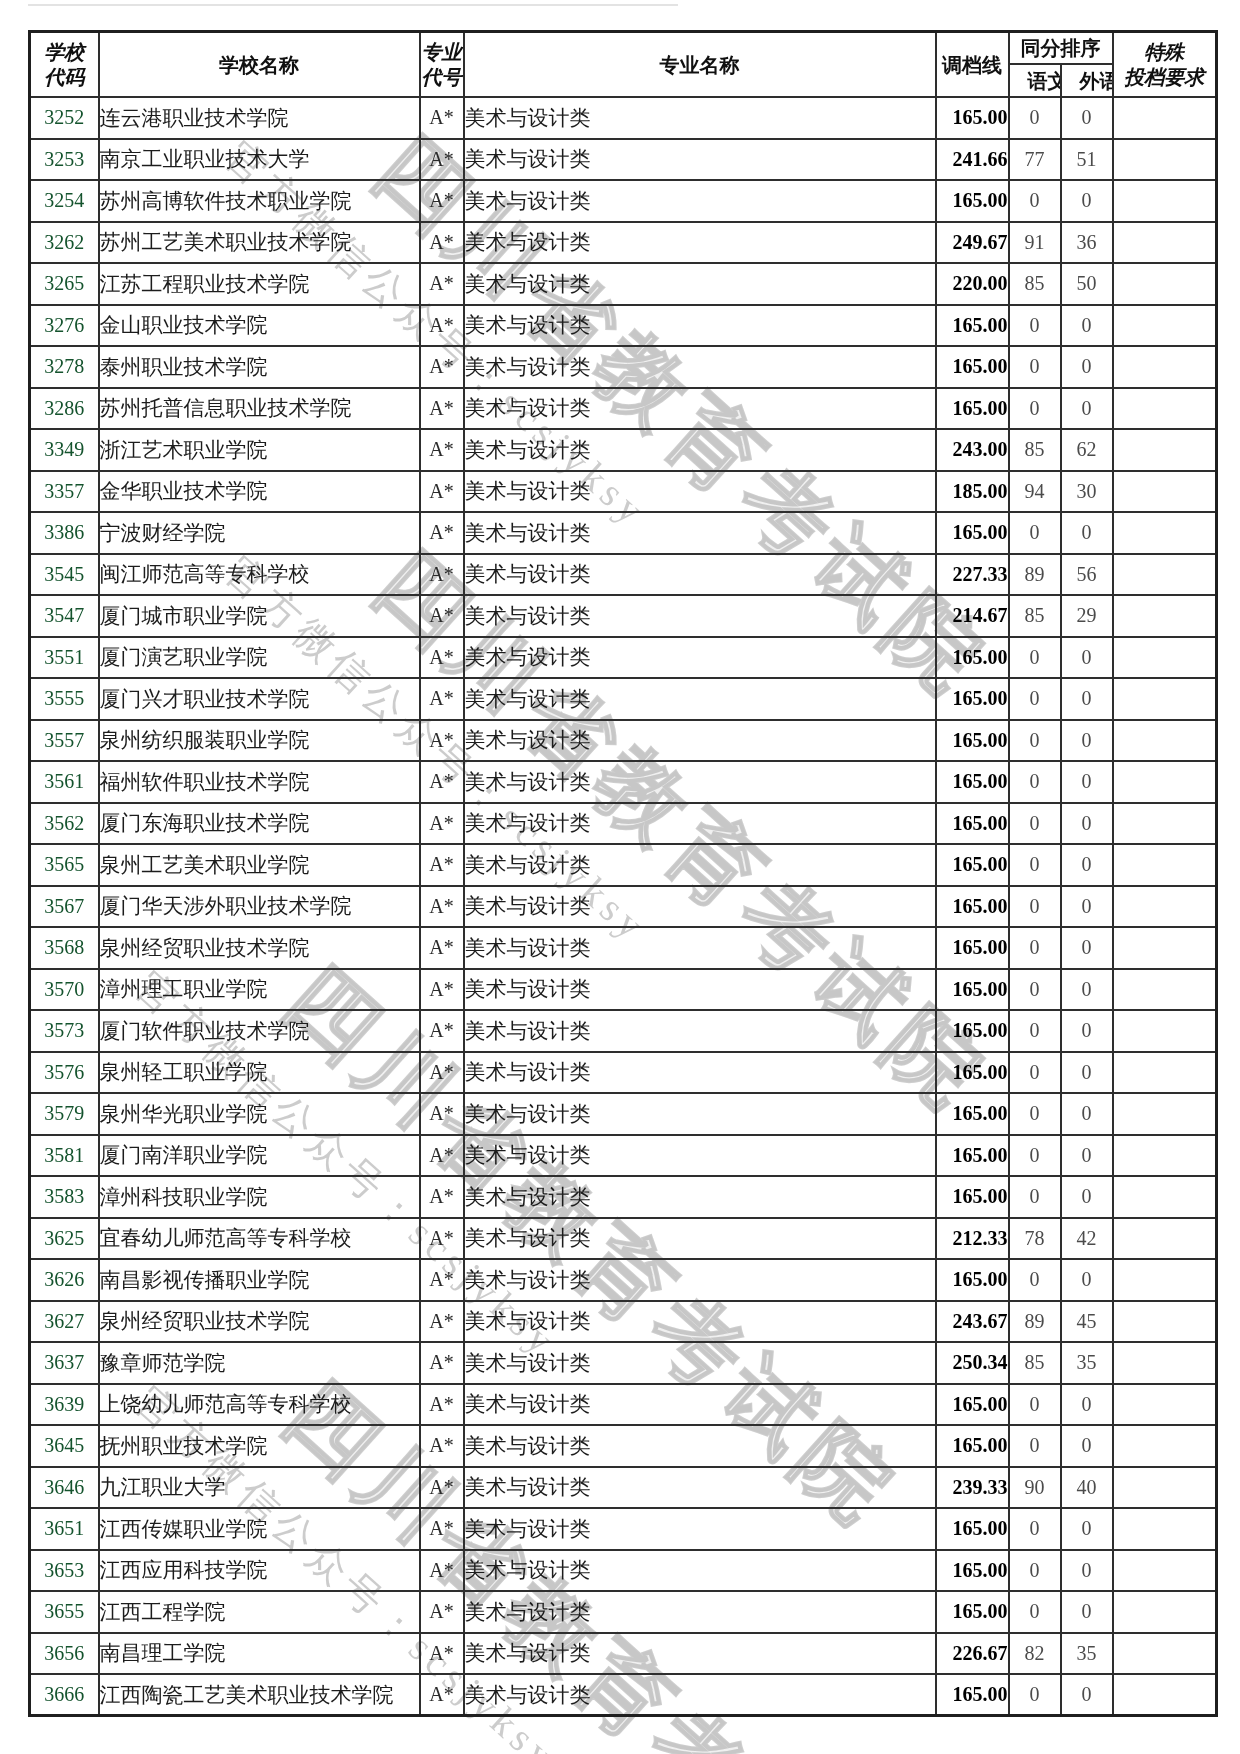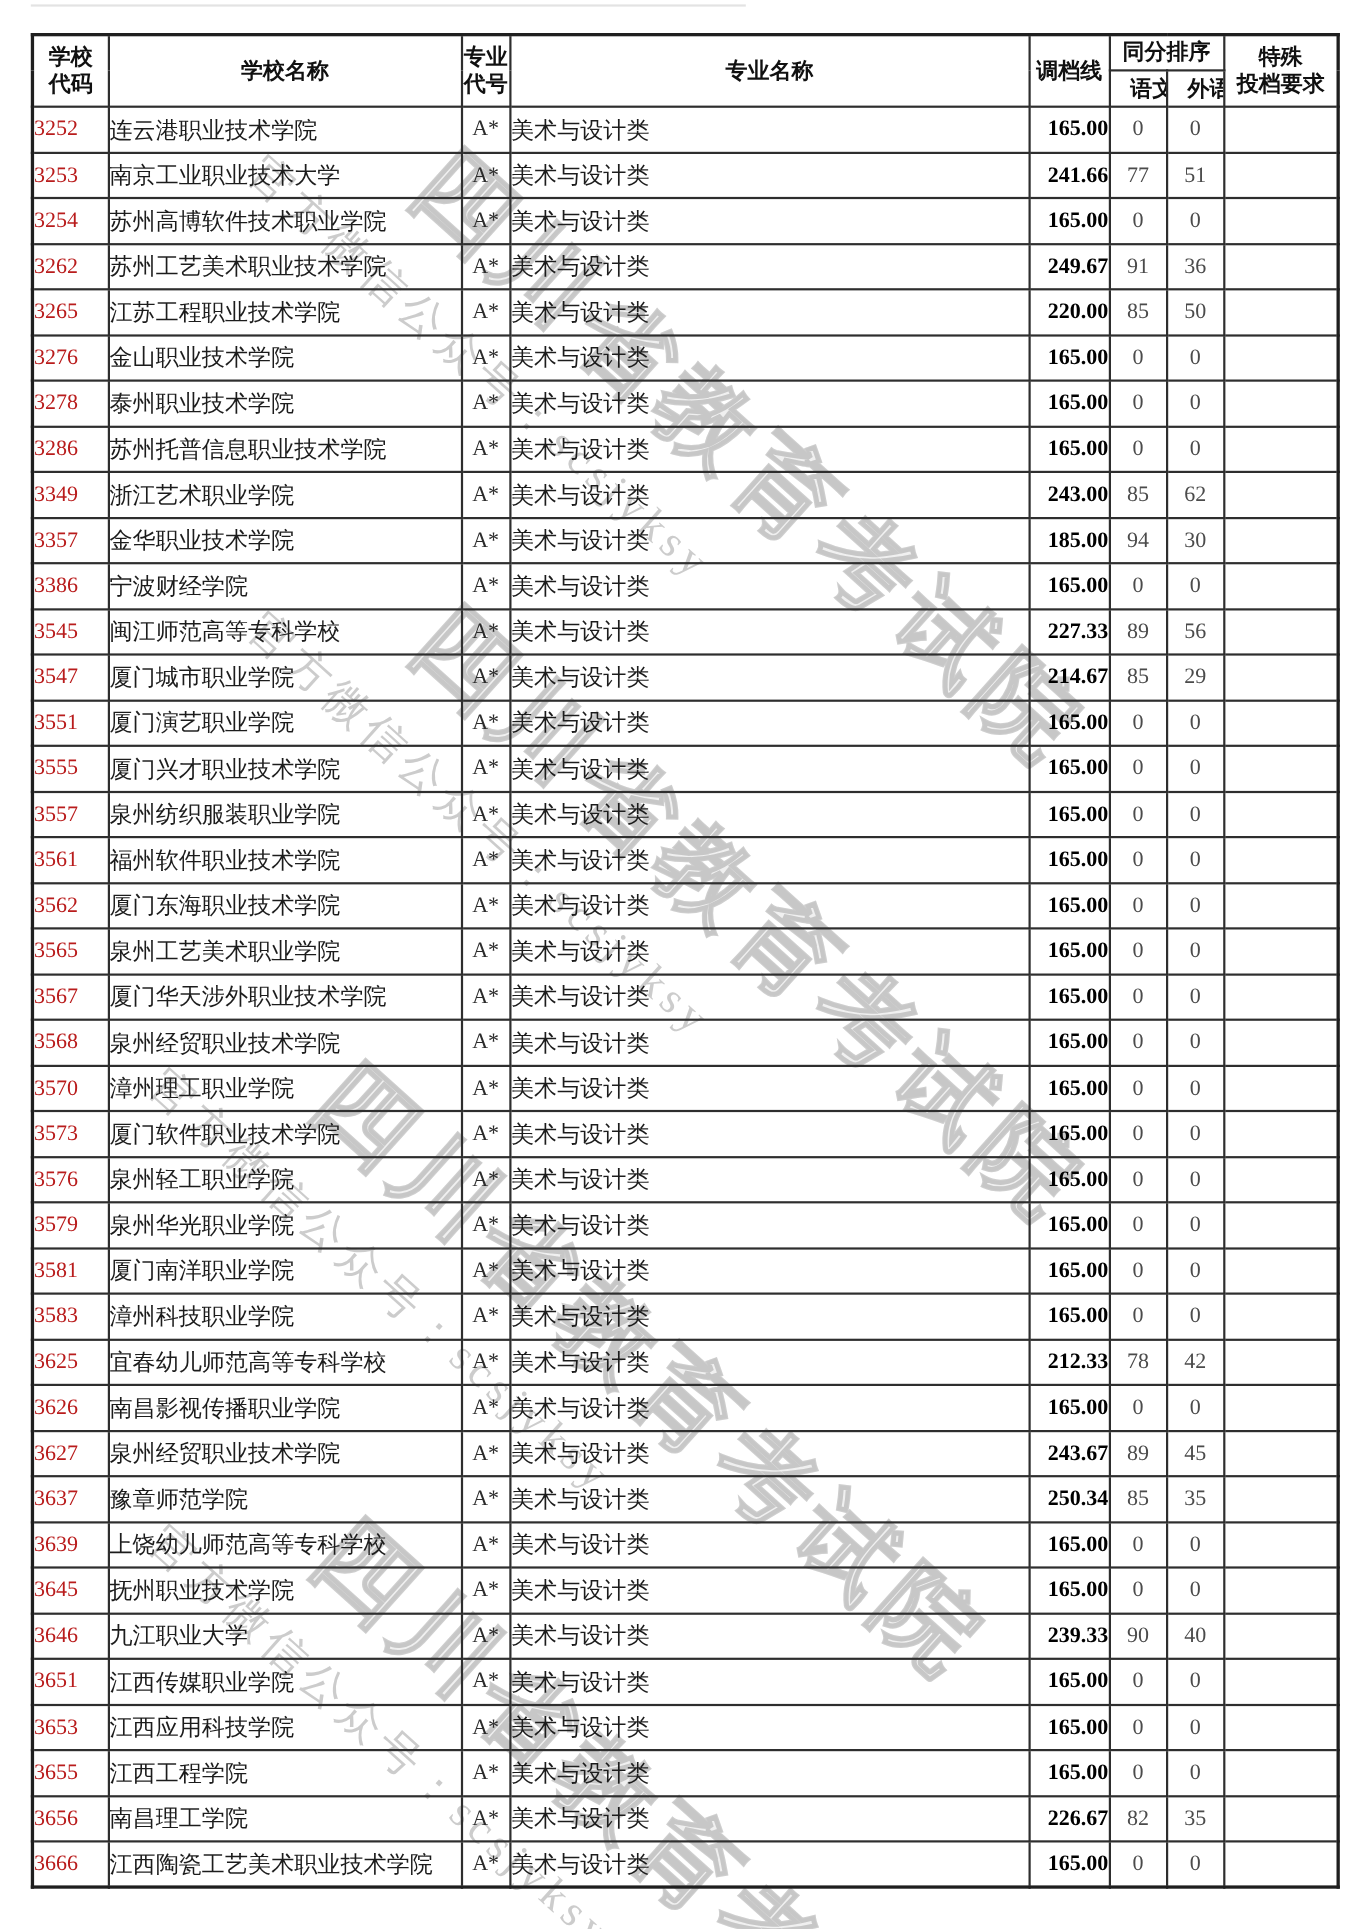--- a/index.html
+++ b/index.html
@@ -82,28 +82,28 @@
   }
   thead th {
     font-weight: bold;
     font-size: 20px;
     color: #101010;
     text-align: center;
     line-height: 1.2;
   }
   tr.head-top th { height: 30px; }
   tr.head-sub th { height: 31px; padding-left: 18px; }
-  th.two-line { line-height: 1.25; }
+  th.two-line { line-height: 1.25; font-style: italic; }
   tbody tr { height: 41.5px; }
   tbody td {
     font-size: 21px;
     color: #1c1c1c;
     vertical-align: middle;
   }
-  td.c-code   { font-size: 20px; color: #b91c1c; }
+  td.c-code   { text-align: center; font-size: 20px; color: #14532d; }
   td.c-name   { text-align: left; padding-left: 3px; }
   td.c-mcode  { text-align: center; font-size: 20px; color: #2b2b2b; }
   td.c-mname  { text-align: left; padding-left: 5px; font-family: Liberation Serif, serif; }
   td.c-line   { text-align: right; padding-right: 4px; font-weight: bold; font-size: 20px; color: #000000; }
   td.c-sub    { text-align: center; font-size: 20px; color: #4b4b4b; }
   td.c-special{ text-align: center; }
 </style>
 </head>
 <body>
 

